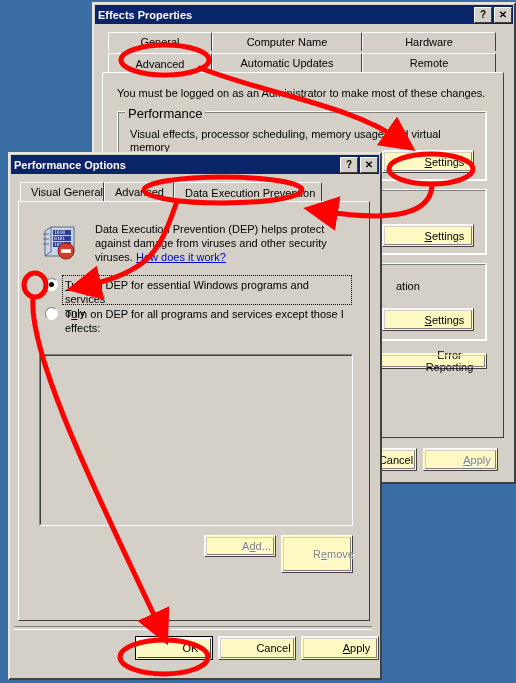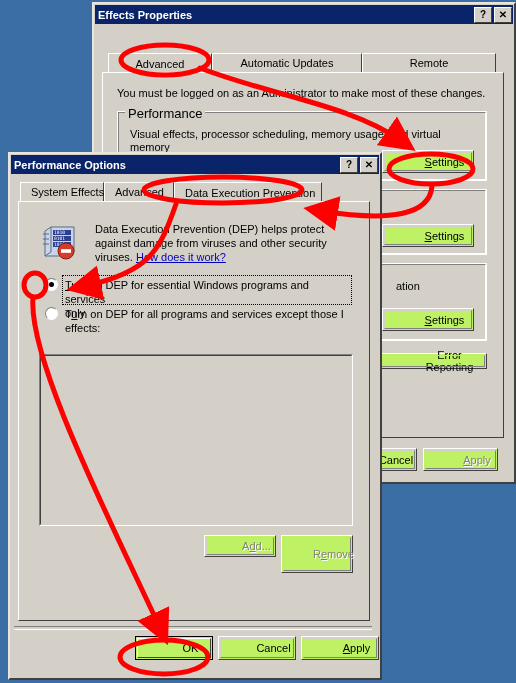--- a/index.html
+++ b/index.html
@@ -45,21 +45,21 @@
     box-sizing:border-box;
   }
   .tab.active{background:#d4d0c8;}
   .tabpage{
     position:absolute;background:#d4d0c8;
     border-top:1px solid #fff;border-left:1px solid #fff;
     border-right:1px solid #404040;border-bottom:1px solid #404040;
   }
   
   .btn{
-    position:absolute;background:#bef264;
+    position:absolute;background:#fef9c3;
     border-top:1px solid #fff;border-left:1px solid #fff;
     border-right:1px solid #404040;border-bottom:1px solid #404040;
     font-size:11px;text-align:center;
     display:flex;align-items:center;justify-content:center;
     box-sizing:border-box;
     padding-left:33px;
   }
   .btn .inner{
     position:absolute;inset:1px;
     border-top:1px solid #d4d0c8;border-left:1px solid #d4d0c8;
@@ -108,20 +108,28 @@
 
 <div class="win" id="sysprops" style="left:92px;top:2px;width:420px;height:478px;">
   <div class="titlebar">
     <span class="tb-title">Effects Properties</span>
     <span class="tb-btns">
       <span class="tb-btn">?</span>
       <span class="tb-btn">✕</span>
     </span>
   </div>
 
+  <div class="tabstrip" style="left:14px;top:28px;">
+    <div class="tab" style="width:104px;">
+      <span>General</span></div>
+    <div class="tab" style="width:150px;">
+      <span>Computer Name</span></div>
+    <div class="tab" style="width:134px;">
+      <span>Hardware</span></div>
+  </div>
 
   <div class="tabstrip" style="left:14px;top:49px;">
     <div class="tab active" style="width:104px;height:21px;line-height:20px;border-bottom:none;">
       <span>Advanced</span></div>
     <div class="tab" style="width:150px;">
       <span>Automatic Updates</span></div>
     <div class="tab" style="width:134px;">
       <span>Remote</span></div>
   </div>
 
@@ -179,21 +187,21 @@
   <div class="titlebar">
     <span class="tb-title">Performance Options</span>
     <span class="tb-btns">
       <span class="tb-btn">?</span>
       <span class="tb-btn">✕</span>
     </span>
   </div>
 
   <div class="tabstrip" style="left:10px;top:28px;">
     <div class="tab" style="width:84px;">
-      <span>System Effects</span></div>
+      <span>Visual General</span></div>
     <div class="tab" style="width:70px;">
       <span>Advanced</span></div>
     <div class="tab active" style="width:148px;height:21px;line-height:20px;border-bottom:none;">
       <span>Data Execution Prevention</span></div>
   </div>
 
   <div class="tabpage" style="left:8px;top:47px;width:350px;height:418px;">
 
     <div style="position:absolute;left:22px;top:20px;width:38px;height:38px;">
       <svg width="38" height="38" viewBox="0 0 38 38">

